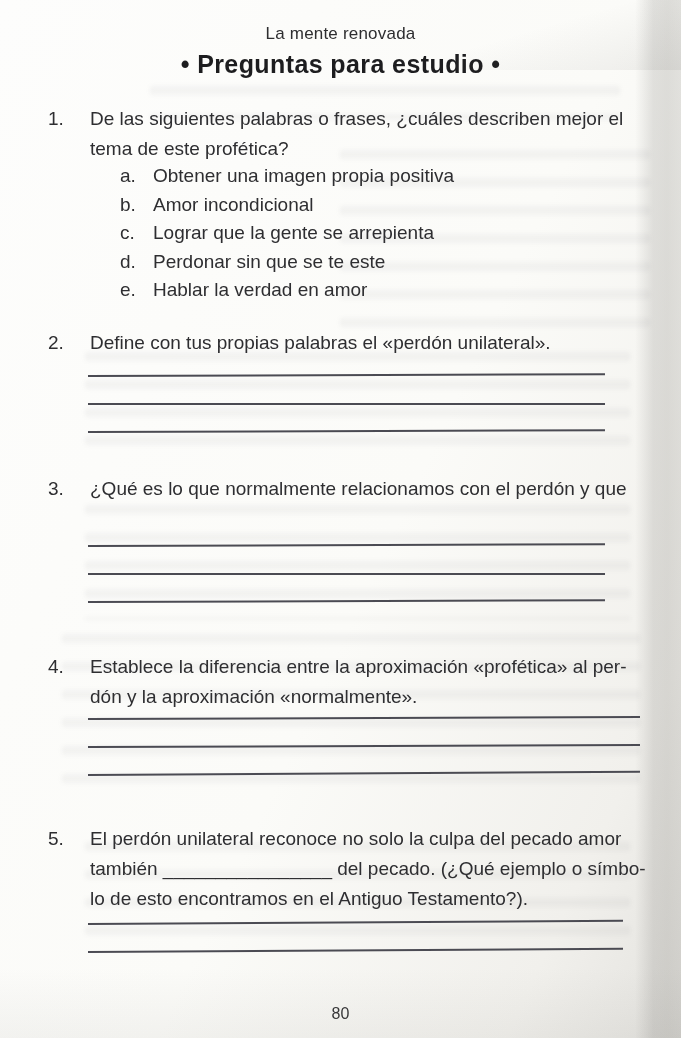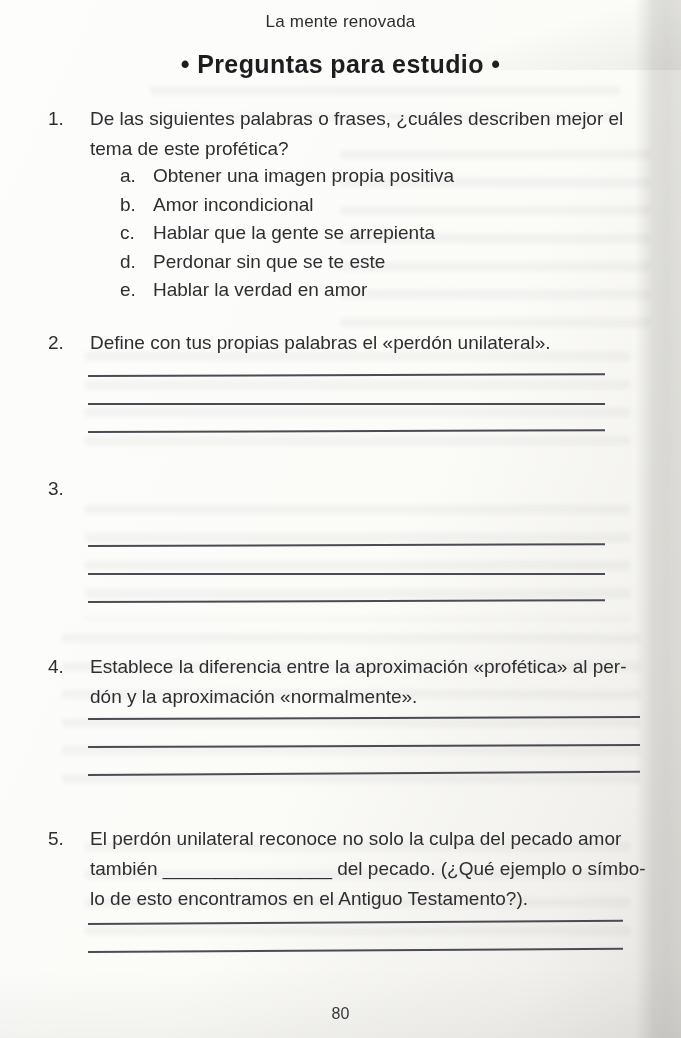--- a/index.html
+++ b/index.html
@@ -32,21 +32,21 @@
     position:absolute;
     background-image:repeating-linear-gradient(
       to bottom,
       rgba(105,105,112,0.12) 0px, rgba(105,105,112,0.12) 9px,
       rgba(255,255,255,0) 9px, rgba(255,255,255,0) 28px);
     filter:blur(2px);
     opacity:.5;
     pointer-events:none;
   }
   .running-header{
-    position:absolute;top:12px;left:0;width:681px;
+    position:absolute;top:24px;left:0;width:681px;
     text-align:center;font-size:17px;color:#2e2e30;letter-spacing:.2px;
   }
   .section-title{
     position:absolute;top:50px;left:0;width:681px;margin:0;
     text-align:center;font-size:25px;font-weight:700;color:#1d1d1f;
     letter-spacing:.4px;
   }
   .question{
     position:absolute;left:48px;width:600px;
     display:flex;align-items:flex-start;
@@ -102,21 +102,21 @@
     <div class="option-row">
       <span class="opt-letter">a.</span>
       <span class="opt-text">Obtener una imagen propia positiva</span>
     </div>
     <div class="option-row">
       <span class="opt-letter">b.</span>
       <span class="opt-text">Amor incondicional</span>
     </div>
     <div class="option-row">
       <span class="opt-letter">c.</span>
-      <span class="opt-text">Hablar que la gente se arrepienta</span>
+      <span class="opt-text">Lograr que la gente se arrepienta</span>
     </div>
     <div class="option-row">
       <span class="opt-letter">d.</span>
       <span class="opt-text">Perdonar sin que se te este</span>
     </div>
     <div class="option-row">
       <span class="opt-letter">e.</span>
       <span class="opt-text">Hablar la verdad en amor</span>
     </div>
   </div>
@@ -129,20 +129,21 @@
   </div>
   <div class="answer-lines" style="top:349px;width:517px;">
     <div class="answer-line tilt1"></div>
     <div class="answer-line"></div>
     <div class="answer-line tilt1"></div>
   </div>
 
   <div class="question" style="top:474px;">
     <span class="qnum">3.</span>
     <div class="qbody">
+      <div class="qline">¿Qué es lo que normalmente relacionamos con el perdón y que</div>
     </div>
   </div>
   <div class="answer-lines" style="top:519px;width:517px;">
     <div class="answer-line tilt1"></div>
     <div class="answer-line"></div>
     <div class="answer-line tilt1"></div>
   </div>
 
   <div class="question" style="top:652px;">
     <span class="qnum">4.</span>

